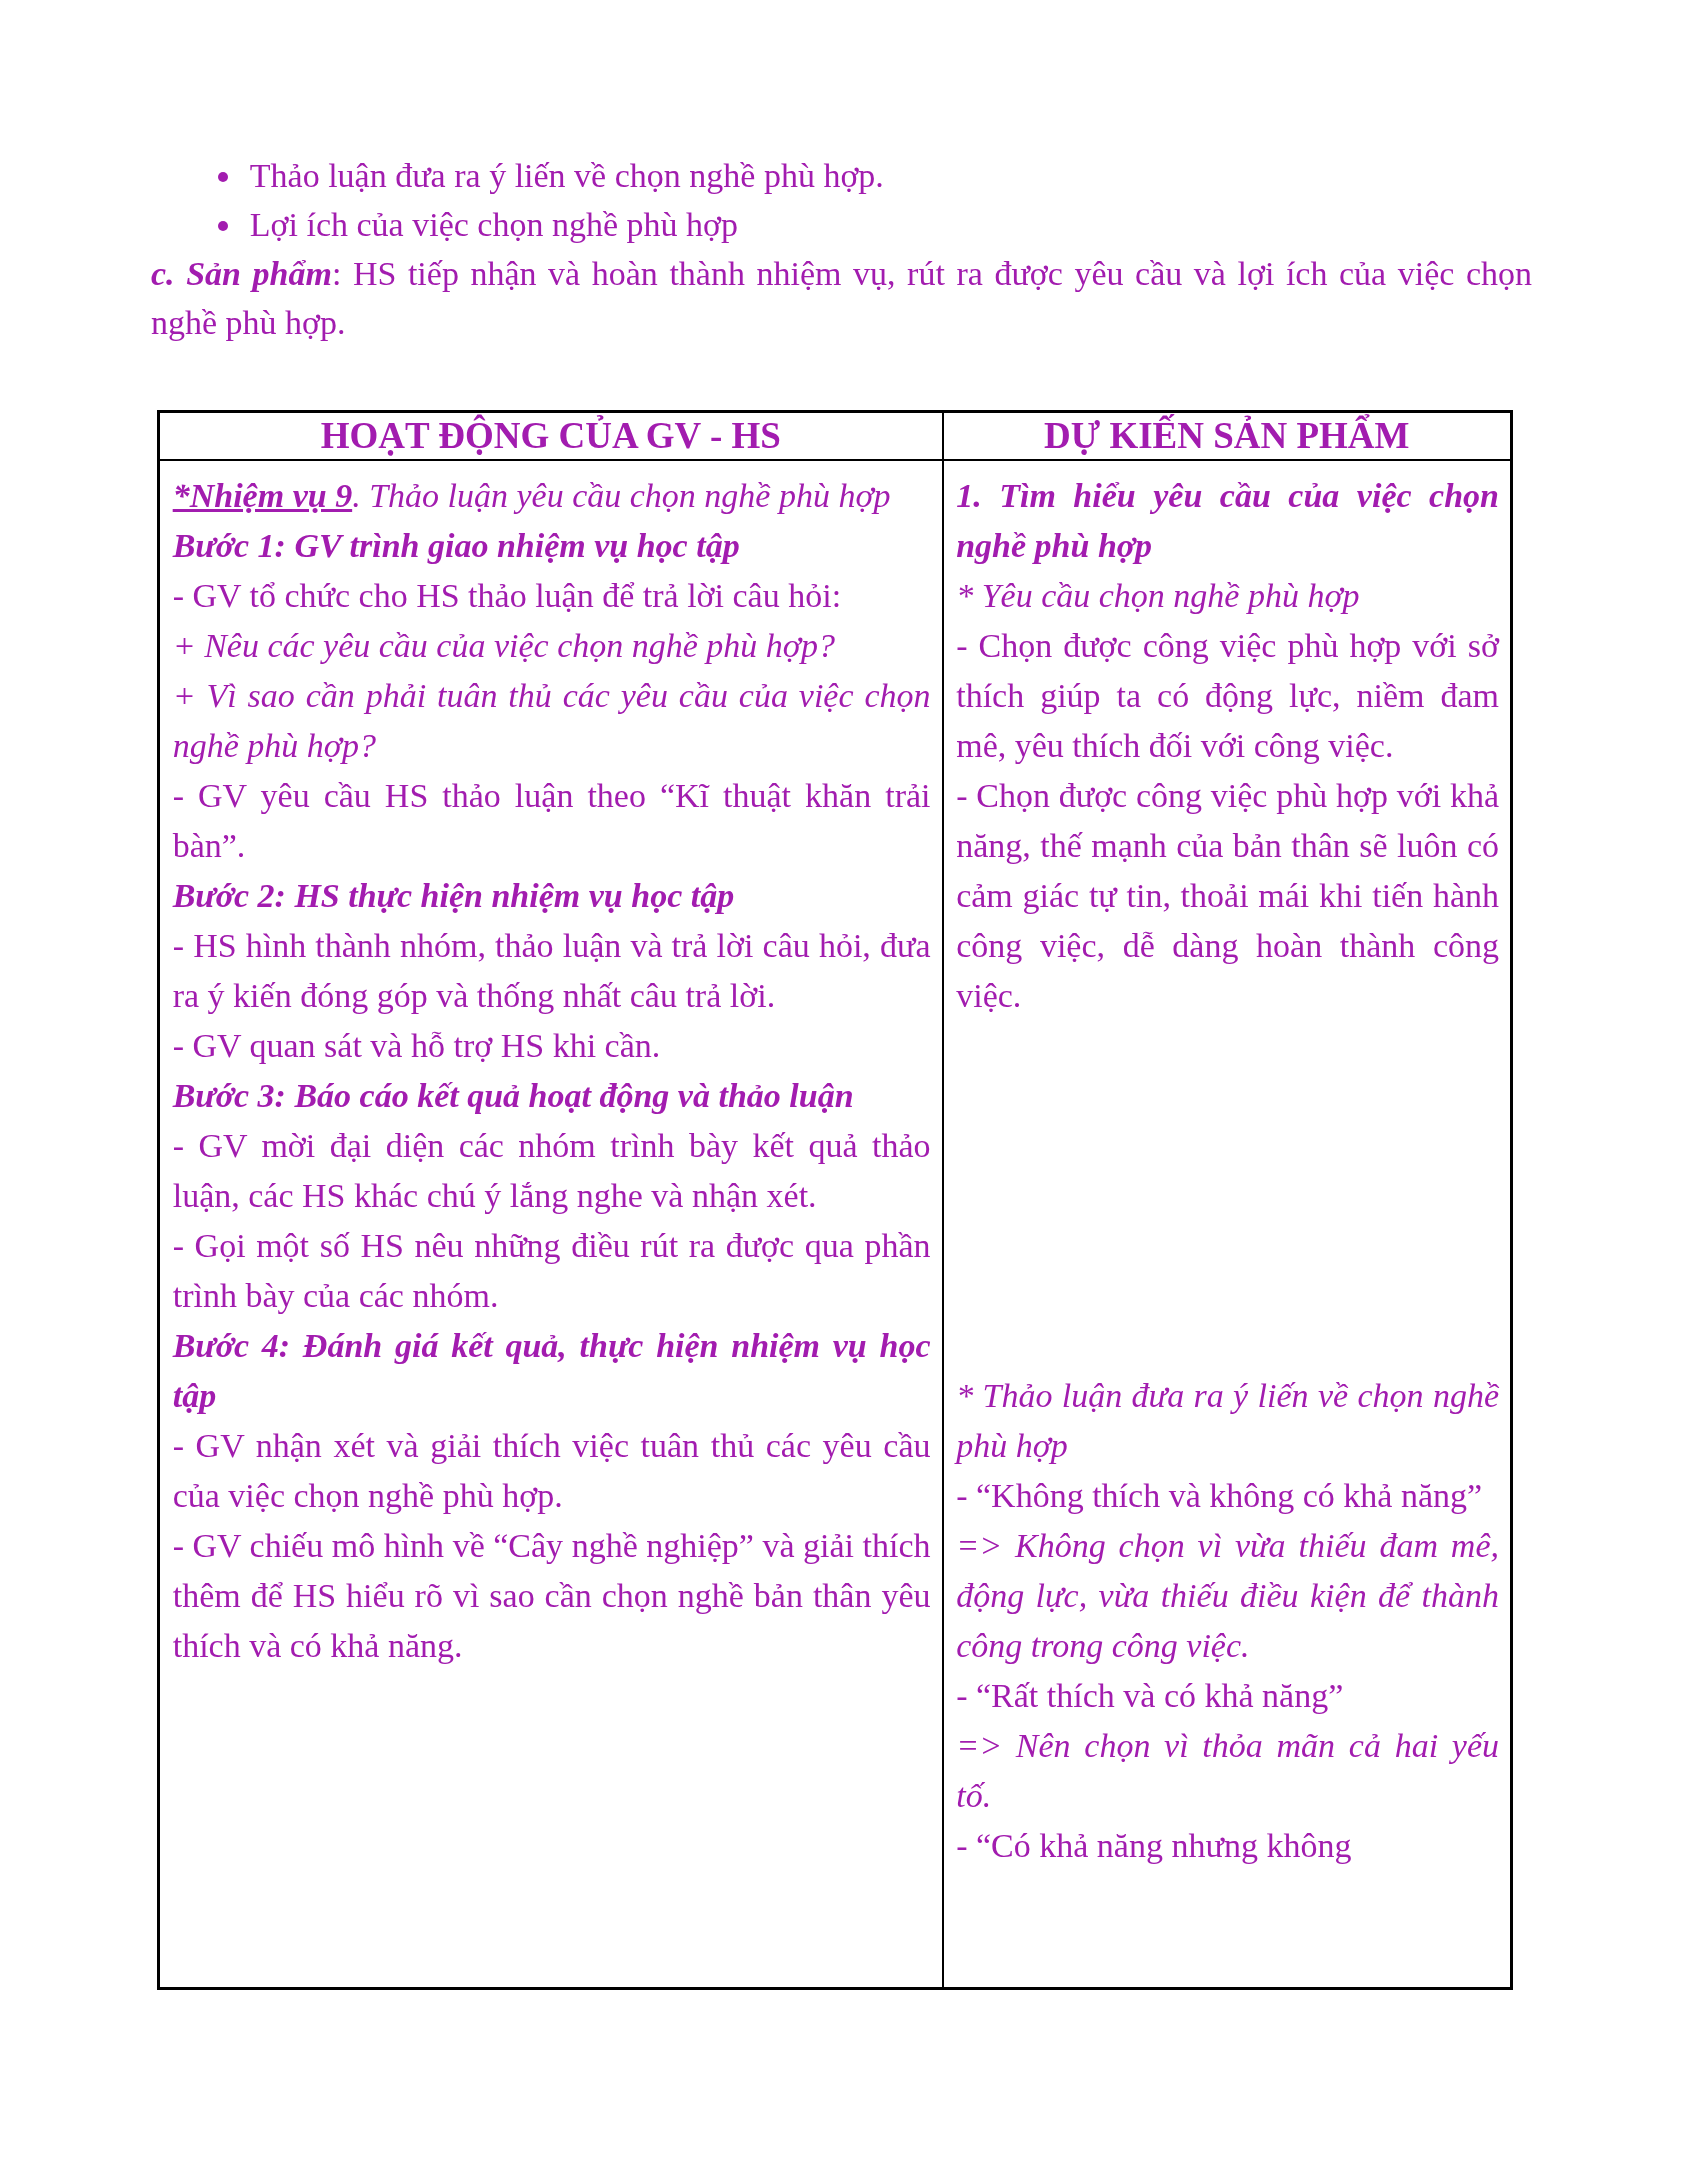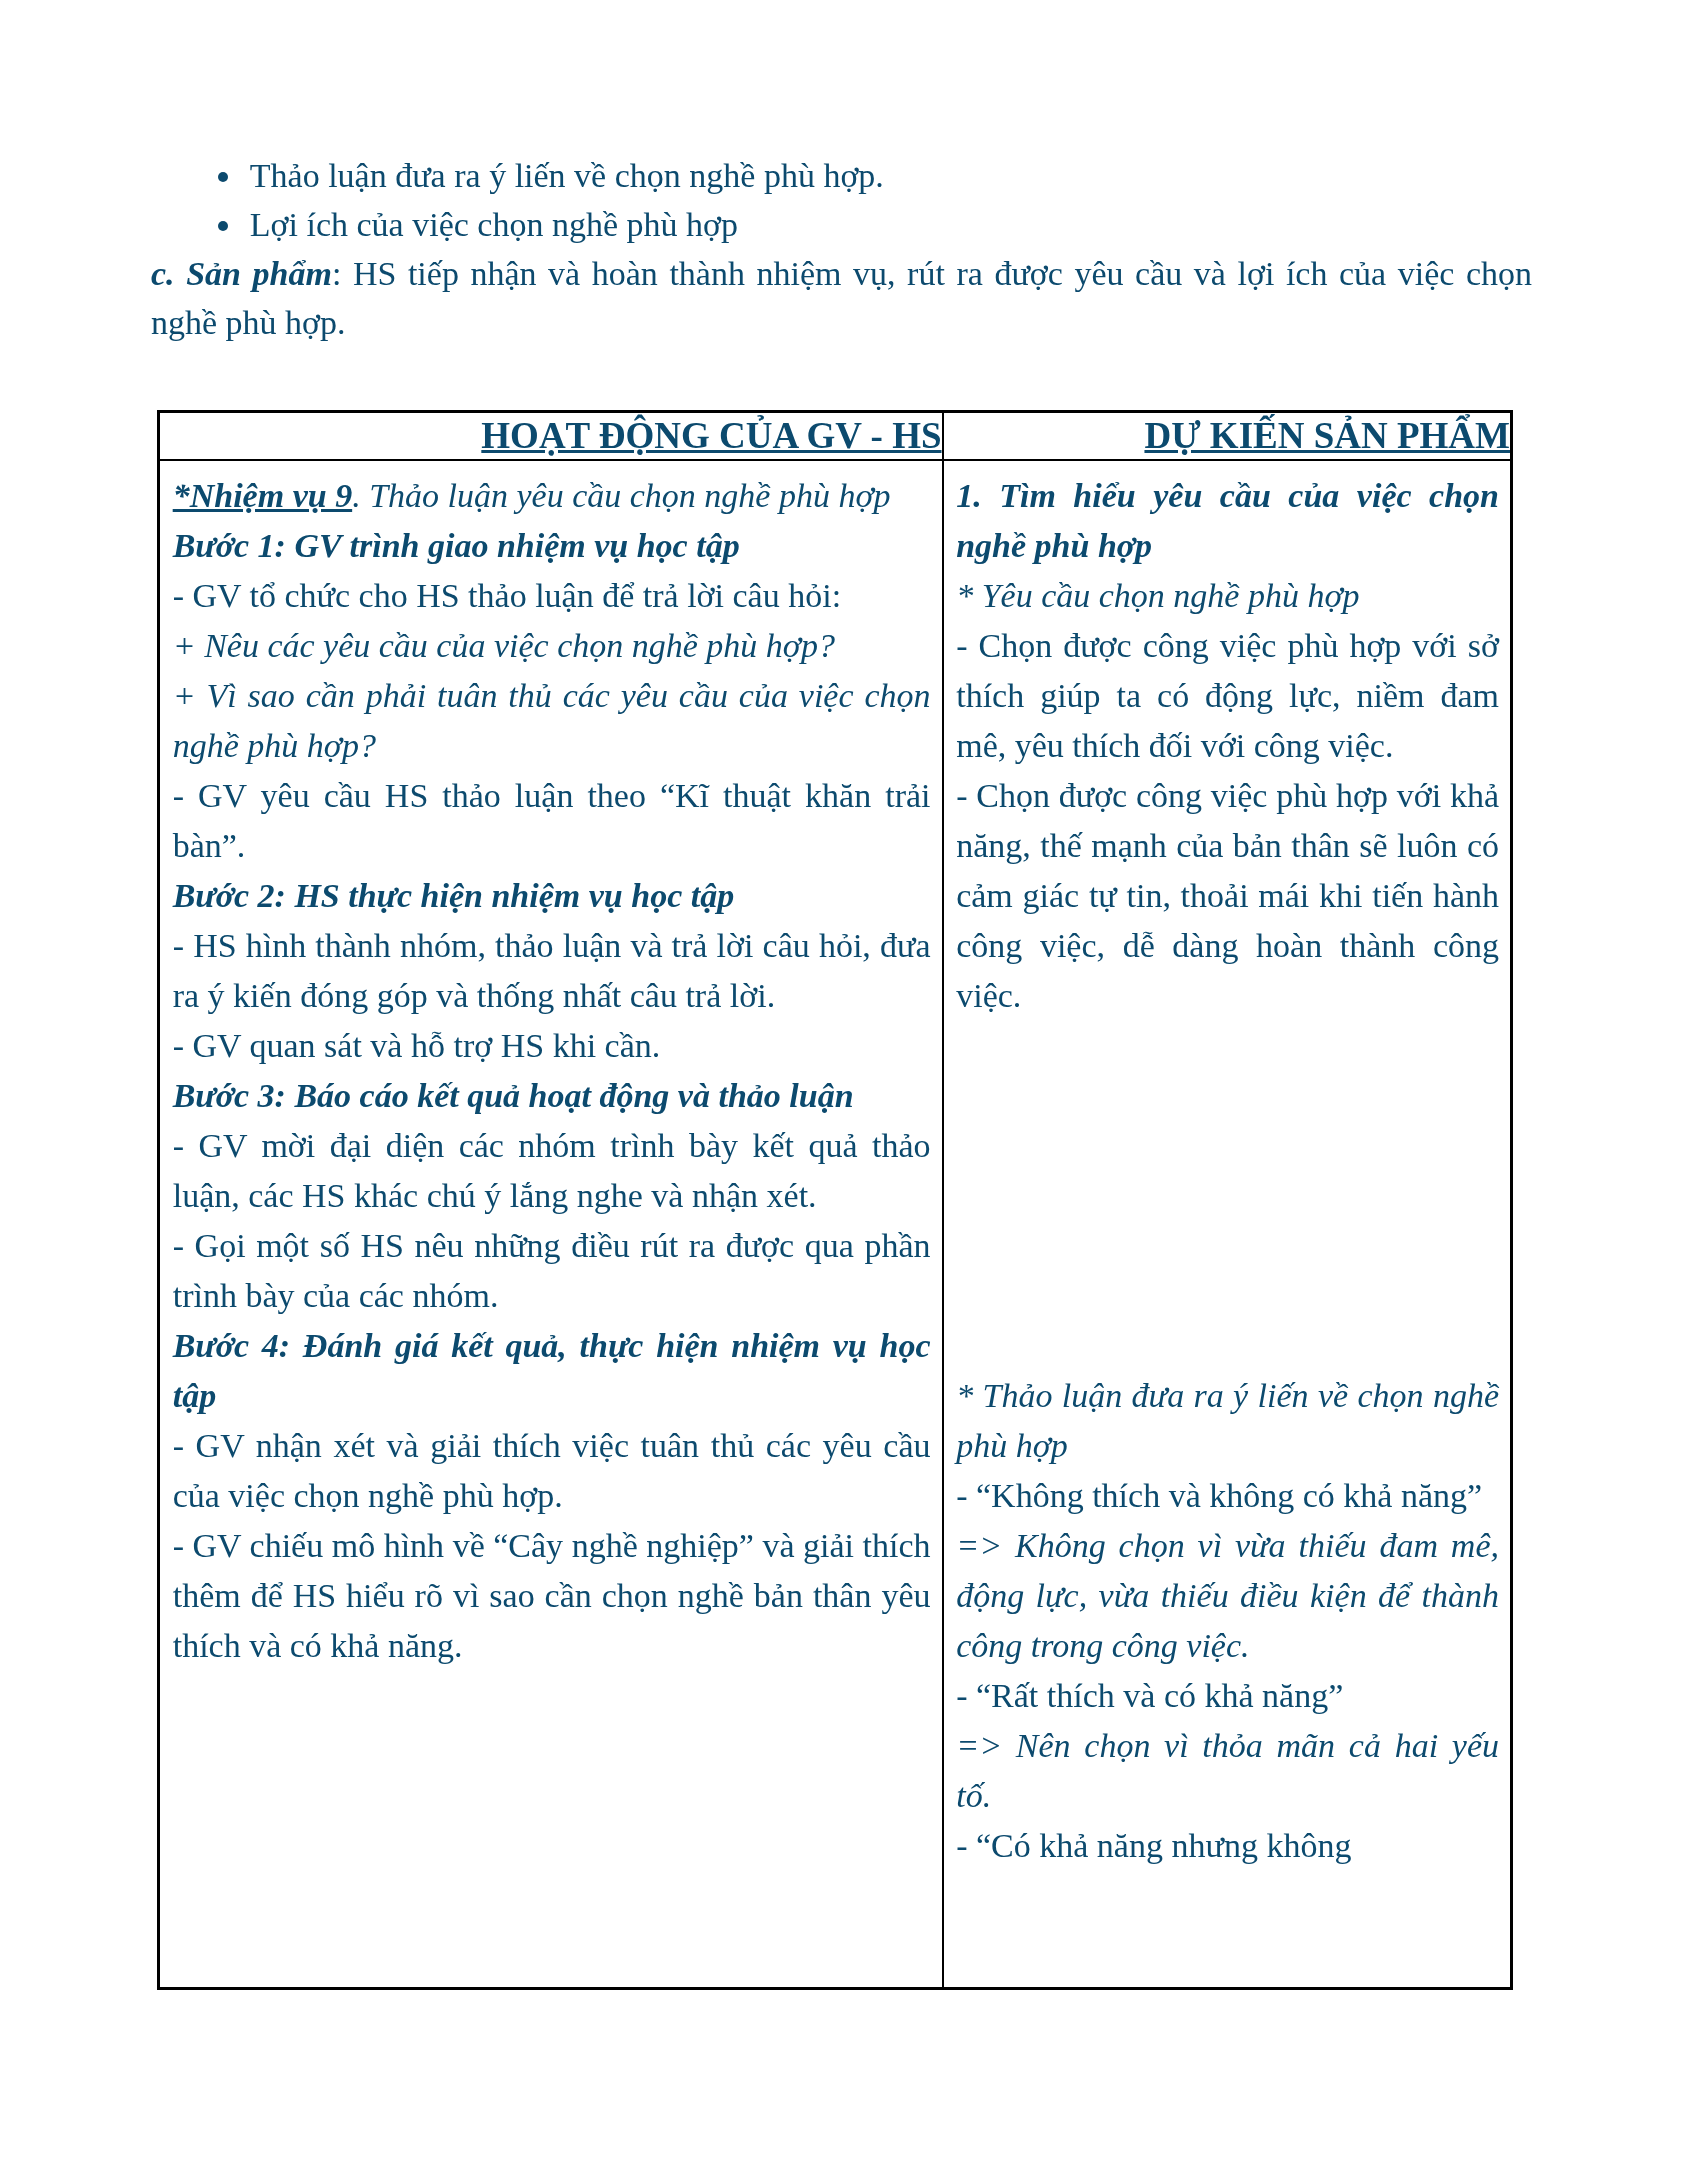--- a/index.html
+++ b/index.html
@@ -1,21 +1,21 @@
 <!DOCTYPE html>
 <html style="font-size:12.7px"><head>
 <meta charset="utf-8">
 <style>
   html,body{margin:0;padding:0;background:#e8e8e8;}
   .page{
     position:relative;
     width:1687px;height:2183px;
     background:#ffffff;
     font-family:"Liberation Serif","DejaVu Serif",serif;
-    color:#0c4a6e;
+    color:#a21caf;
     font-size:34px;
     line-height:50px;
     margin:0 auto;
     overflow:hidden;
   }
   
   .top-block{position:absolute;left:151px;top:151px;width:1381px;}
   ul.bullets{margin:0;padding-left:94px;list-style:disc outside;line-height:49px;}
   ul.bullets li{padding-left:4.8px;}
   .intro p.para{margin:0;text-align:justify;line-height:49px;}
@@ -24,22 +24,22 @@
     position:absolute;left:157px;top:410px;
     width:1356px;
     border-collapse:collapse;table-layout:fixed;
     background:#fff;
   }
   table.doc-table,table.doc-table th,table.doc-table td{border:2.4px solid #000;}
   table.doc-table{border-width:3.2px;}
   th.col-header{
     height:46px;
     font-size:37px;font-weight:bold;
-    text-align:right;vertical-align:middle;
-    padding:0;line-height:46px;text-decoration:underline;
+    text-align:center;vertical-align:middle;
+    padding:0;line-height:46px;
   }
   col.left-col{width:784px;}
   td.cell{
     vertical-align:top;
     height:1516px;
     padding:9.5px 11px 0 12.7px;
   }
   td.cell p.para{margin:0;text-align:justify;}
   .gap{height:350px;}
   

